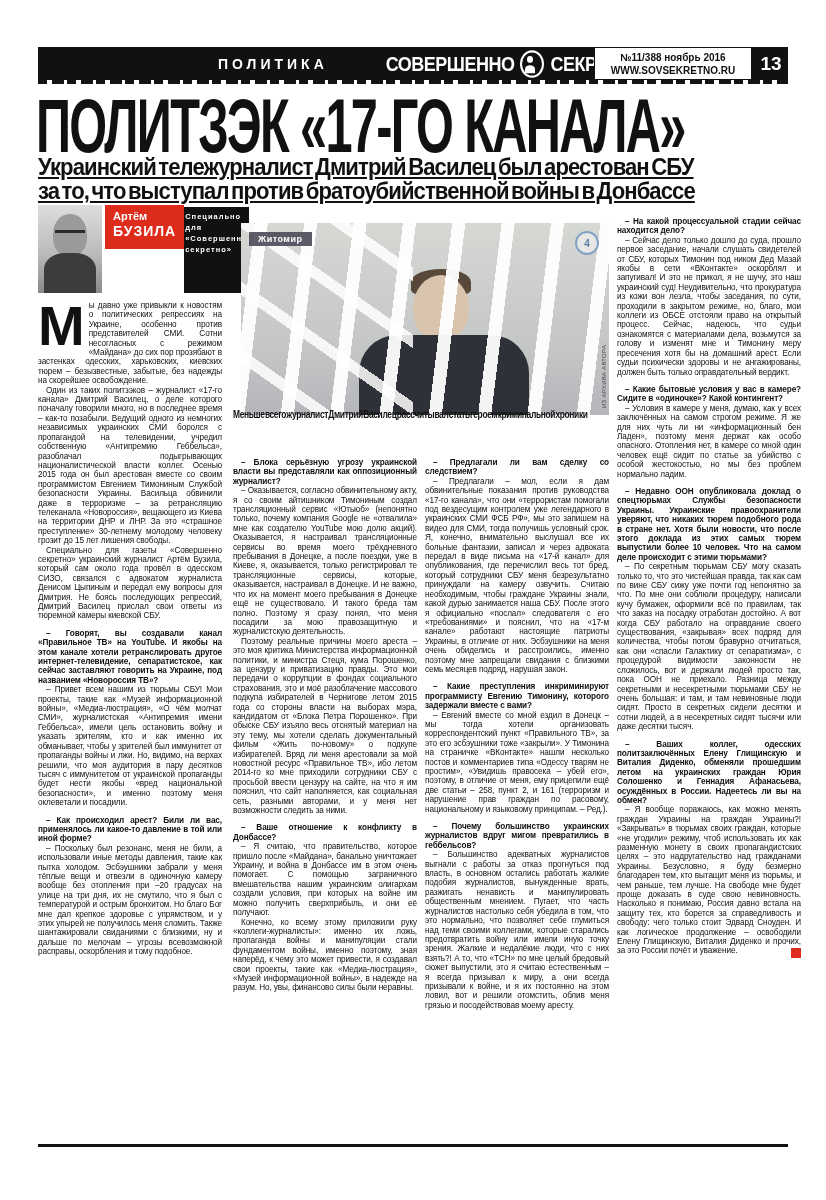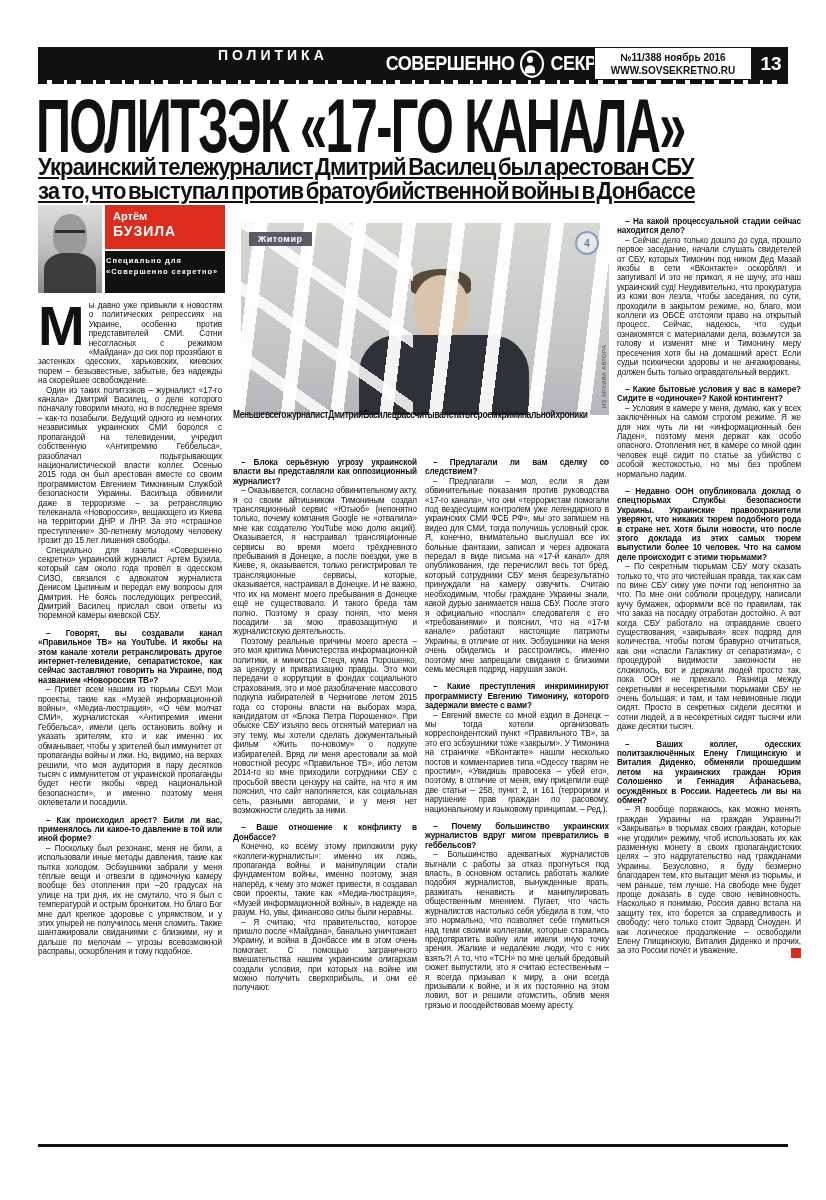--- a/index.html
+++ b/index.html
@@ -1,20 +1,20 @@
 <!DOCTYPE html>
 <html lang="ru"><head>
 <meta charset="utf-8">
 <style>
   html,body{margin:0;padding:0;}
   body{width:826px;height:1200px;background:#fff;font-family:"Liberation Sans","DejaVu Sans",sans-serif;color:#111;position:relative;overflow:hidden;}
   .page{position:absolute;inset:0;}
 
   
-  .topbar{position:absolute;left:38px;top:47px;width:750px;height:33px;background:#111;display:flex;}
+  .topbar{position:absolute;left:38px;top:47px;width:750px;height:33px;background:#111;display:flex;align-items:center;}
   .topbar::after{content:"";position:absolute;left:0;right:0;bottom:-4px;height:4px;
     background:repeating-linear-gradient(90deg,#141414 0 9px,transparent 9px 14px,#141414 14px 26px,transparent 26px 29px);}
   .section{color:#fff;font-weight:bold;font-size:14px;letter-spacing:4px;margin-left:180px;}
   .masthead{display:flex;align-items:center;gap:6px;color:#fff;font-weight:bold;font-size:18px;letter-spacing:-0.5px;margin-left:58px;white-space:nowrap;transform:scaleY(1.15);}
   .emblem{width:20px;height:20px;border:2px solid #fff;border-radius:50%;position:relative;display:inline-block;}
   .emblem::before{content:"";position:absolute;width:6px;height:6px;background:#fff;border-radius:50%;top:3px;left:5px;}
   .emblem::after{content:"";position:absolute;width:10px;height:7px;background:#fff;border-radius:50% 50% 0 0;bottom:2px;left:3px;}
   .issuebox{position:absolute;right:36px;top:0;height:33px;width:158px;background:#fff;border:1px solid #111;box-sizing:border-box;
     display:flex;flex-direction:column;justify-content:center;align-items:center;font-weight:bold;font-size:10px;line-height:13px;}
   .pagenum{position:absolute;right:0;top:0;width:34px;height:33px;background:#111;color:#fff;font-weight:bold;font-size:19px;
@@ -25,21 +25,21 @@
     letter-spacing:-2px;transform:scale(0.84,1.3);transform-origin:0 0;}
   .subhead{position:absolute;left:38px;top:155px;font-weight:bold;text-decoration:underline;}
   .subhead div{font-size:24px;line-height:24px;white-space:nowrap;letter-spacing:-1px;word-spacing:-3px;transform:scaleX(0.92);transform-origin:0 0;}
 
   
   .authorbox{position:absolute;left:38px;top:205px;width:187px;height:88px;display:flex;}
   .author-photo{width:64px;height:88px;background:linear-gradient(180deg,#ddd 0%,#bbb 55%,#8a8a8a 100%);position:relative;overflow:hidden;flex:none;}
   .author-photo::before{content:"";position:absolute;left:15px;top:9px;width:34px;height:42px;border-radius:48% 48% 42% 42%;background:#9a9a9a;}
   .author-photo::after{content:"";position:absolute;left:6px;top:48px;width:52px;height:40px;border-radius:40% 40% 0 0;background:#3c3c3c;}
   .author-glasses{position:absolute;left:17px;top:25px;width:30px;height:8px;border-top:3px solid #2a2a2a;z-index:2;}
-  .author-right{flex:1;display:flex;flex-direction:column;margin-left:3px;}
+  .author-right{flex:1;display:flex;margin-left:3px;}
   .author-name{background:var(--red);color:#fff;padding:5px 8px 4px;height:44px;box-sizing:border-box;}
   .author-first{font-size:11px;font-weight:bold;line-height:13px;}
   .author-last{font-size:14px;font-weight:bold;line-height:16px;letter-spacing:1px;}
   .author-credit{background:#111;color:#fff;flex:1;margin-top:2px;padding:4px 1px;font-size:7.5px;font-weight:bold;letter-spacing:1px;line-height:11px;}
 
   
   .photo{position:absolute;left:233px;top:215px;width:368px;height:192px;margin:8px;overflow:hidden;
     background:linear-gradient(180deg,#d6d8d4 0%,#c6c8c8 60%,#b4b6ba 100%);}
   .man-head{position:absolute;left:172px;top:52px;width:56px;height:66px;background:#d9c4ae;border-radius:50% 50% 46% 46%;}
   .man-hair{position:absolute;left:170px;top:46px;width:60px;height:26px;background:#57483a;border-radius:50% 50% 20% 20%;}
@@ -131,22 +131,22 @@
       <p class="para question">– Говорят, вы создавали канал «Правильное ТВ» на YouTube. И якобы на этом канале хотели ретранслировать другое интернет-телевидение, сепаратистское, как сейчас заставляют говорить на Украине, под названием «Новороссия ТВ»?</p>
       <p class="para answer">– Привет всем нашим из тюрьмы СБУ! Мои проекты, такие как «Музей информационной войны», «Медиа-люстрация», «О чём молчат СМИ», журналистская «Антипремия имени Геббельса», имели цель остановить войну и указать зрителям, кто и как именно их обманывает, чтобы у зрителей был иммунитет от пропаганды войны и лжи. Но, видимо, на верхах решили, что моя аудитория в пару десятков тысяч с иммунитетом от украинской пропаганды будет нести якобы «вред национальной безопасности», и именно поэтому меня оклеветали и посадили.</p>
       <p class="para question">– Как происходил арест? Били ли вас, применялось ли какое-то давление в той или иной форме?</p>
       <p class="para answer">– Поскольку был резонанс, меня не били, а использовали иные методы давления, такие как пытка холодом. Эсбэушники забрали у меня тёплые вещи и отвезли в одиночную камеру вообще без отопления при –20 градусах на улице на три дня, их не смутило, что я был с температурой и острым бронхитом. Но благо Бог мне дал крепкое здоровье с упрямством, и у этих упырей не получилось меня сломить. Также шантажировали свиданиями с близкими, ну и дальше по мелочам – угрозы всевозможной расправы, оскорбления и тому подобное.</p>
     </section>
   <section class="col col2">
       <p class="para question">– Блока серьёзную угрозу украинской власти вы представляли как оппозиционный журналист?</p>
       <p class="para answer">– Оказывается, согласно обвинительному акту, я со своим айтишником Тимониным создал трансляционный сервис «Ютьюб» (непонятно только, почему компания Google не «отвалила» мне как создателю YouTube мою долю акций). Оказывается, я настраивал трансляционные сервисы во время моего трёхдневного пребывания в Донецке, а после поездки, уже в Киеве, я, оказывается, только регистрировал те трансляционные сервисы, которые, оказывается, настраивал в Донецке. И не важно, что их на момент моего пребывания в Донецке ещё не существовало. И такого бреда там полно. Поэтому я сразу понял, что меня посадили за мою правозащитную и журналистскую деятельность.</p>
       <p class="para para">Поэтому реальные причины моего ареста – это моя критика Министерства информационной политики, и министра Стеця, кума Порошенко, за цензуру и приватизацию правды. Это мои передачи о коррупции в фондах социального страхования, это и моё разоблачение массового подкупа избирателей в Чернигове летом 2015 года со стороны власти на выборах мэра, кандидатом от «Блока Петра Порошенко». При обыске СБУ изъяло весь отснятый материал на эту тему, мы хотели сделать документальный фильм «Жить по-новому» о подкупе избирателей. Вряд ли меня арестовали за мой новостной ресурс «Правильное ТВ», ибо летом 2014-го ко мне приходили сотрудники СБУ с просьбой ввести цензуру на сайте, на что я им пояснил, что сайт наполняется, как социальная сеть, разными авторами, и у меня нет возможности следить за ними.</p>
       <p class="para question">– Ваше отношение к конфликту в Донбассе?</p>
+      <p class="para answer">– Я считаю, что правительство, которое пришло после «Майдана», банально уничтожает Украину, и война в Донбассе им в этом очень помогает. С помощью заграничного вмешательства нашим украинским олигархам создали условия, при которых на войне им можно получить сверхприбыль, и они её получают.</p>
       <p class="para para">Конечно, ко всему этому приложили руку «коллеги-журналисты»: именно их ложь, пропаганда войны и манипуляции стали фундаментом войны, именно поэтому, зная наперёд, к чему это может привести, я создавал свои проекты, такие как «Медиа-люстрация», «Музей информационной войны», в надежде на разум. Но, увы, финансово силы были неравны.</p>
-      <p class="para answer">– Я считаю, что правительство, которое пришло после «Майдана», банально уничтожает Украину, и война в Донбассе им в этом очень помогает. С помощью заграничного вмешательства нашим украинским олигархам создали условия, при которых на войне им можно получить сверхприбыль, и они её получают.</p>
     </section>
   <section class="col col3">
       <p class="para question">– Предлагали ли вам сделку со следствием?</p>
       <p class="para answer">– Предлагали – мол, если я дам обвинительные показания против руководства «17-го канала», что они «террористам помогали под вездесущим контролем уже легендарного в украинских СМИ ФСБ РФ», мы это запишем на видео для СМИ, тогда получишь условный срок. Я, конечно, внимательно выслушал все их больные фантазии, записал и через адвоката передал в виде письма на «17-й канал» для опубликования, где перечислил весь тот бред, который сотрудники СБУ меня безрезультатно принуждали на камеру озвучить. Считаю необходимым, чтобы граждане Украины знали, какой дурью занимается наша СБУ. После этого я официально «послал» следователя с его «требованиями» и пояснил, что на «17-м канале» работают настоящие патриоты Украины, в отличие от них. Эсбэушники на меня очень обиделись и расстроились, именно поэтому мне запрещали свидания с близкими семь месяцев подряд, нарушая закон.</p>
       <p class="para question">– Какие преступления инкриминируют программисту Евгению Тимонину, которого задержали вместе с вами?</p>
       <p class="para answer">– Евгений вместе со мной ездил в Донецк – мы тогда хотели организовать корреспондентский пункт «Правильного ТВ», за это его эсбэушники тоже «закрыли». У Тимонина на страничке «ВКонтакте» нашли несколько постов и комментариев типа «Одессу тварям не простим», «Увидишь правосека – убей его», поэтому, в отличие от меня, ему прицепили ещё две статьи – 258, пункт 2, и 161 (терроризм и нарушение прав граждан по расовому, национальному и языковому принципам. – Ред.).</p>
       <p class="para question">– Почему большинство украинских журналистов вдруг мигом превратились в геббельсов?</p>
       <p class="para answer">– Большинство адекватных журналистов выгнали с работы за отказ прогнуться под власть, в основном остались работать жалкие подобия журналистов, вынужденные врать, разжигать ненависть и манипулировать общественным мнением. Пугает, что часть журналистов настолько себя убедила в том, что это нормально, что позволяет себе глумиться над теми своими коллегами, которые старались предотвратить войну или имели иную точку зрения. Жалкие и недалёкие люди, что с них взять?! А то, что «ТСН» по мне целый бредовый сюжет выпустили, это я считаю естественным – я всегда призывал к миру, а они всегда призывали к войне, и я их постоянно на этом ловил, вот и решили отомстить, облив меня грязью и посодействовав моему аресту.</p>
     </section>
   <section class="col col4">

